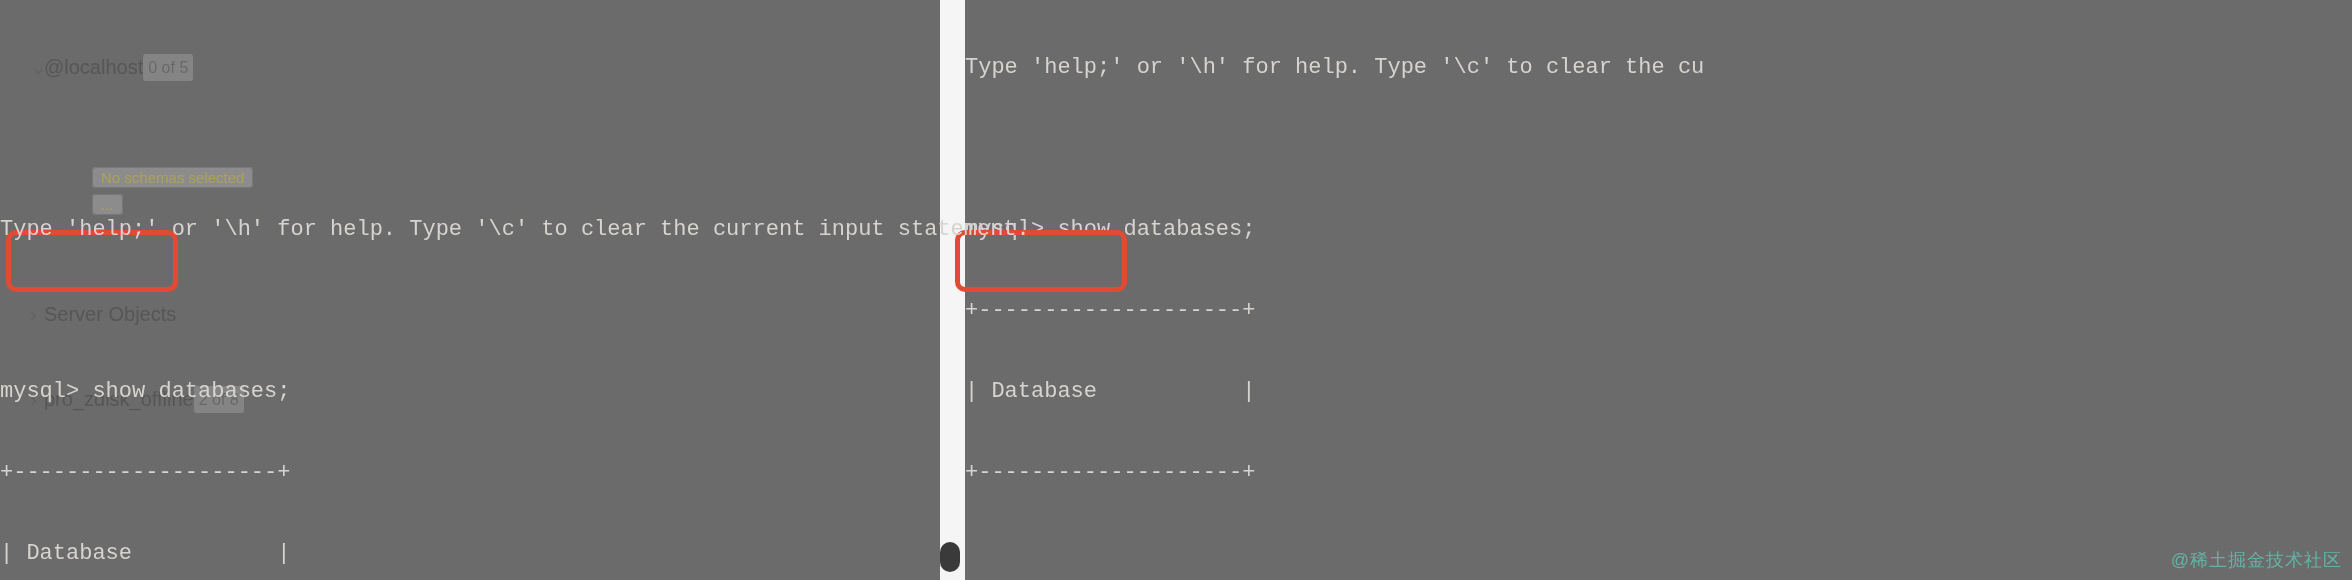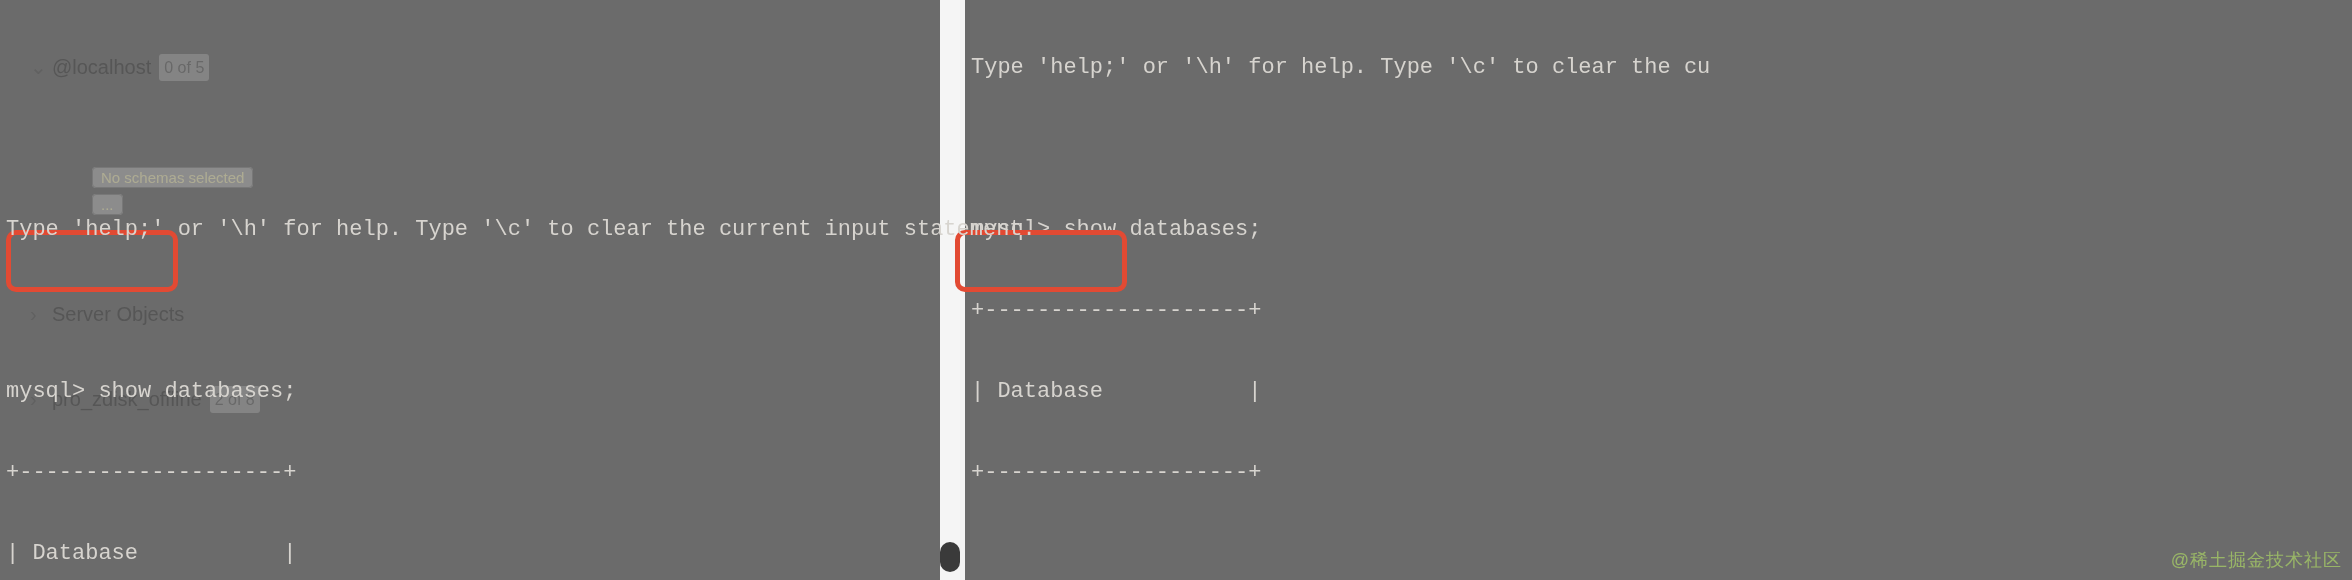--- a/index.html
+++ b/index.html
@@ -36,21 +36,21 @@
   .scroll-thumb {
     position:absolute;
     left: 940px;
     bottom: 8px;
     width: 20px;
     height: 30px;
     border-radius: 10px;
     background:#3a3a3a;
   }
 
-  .term-line { position: relative; padding-left: 6px; }
+  .term-line { position: relative; }
 
   
   .hl {
     position:absolute;
     border: 5px solid #e24a33;
     border-radius: 10px;
     pointer-events:none;
   }
   .hl-left  { left: 6px;  top: 230px; width: 172px; height: 62px; }
   .hl-right { left: 955px; top: 230px; width: 172px; height: 62px; }
@@ -63,50 +63,50 @@
     height: 250px;
     color:#3d3d3d;
     font-family: -apple-system, "Helvetica Neue", Arial, sans-serif;
     font-size: 20px;
     opacity: 0.45;
     z-index: 0;
   }
   .tree .row {
     display:flex;
     align-items:center;
-    gap:8px;
+    gap:0;
     padding: 2px 4px 2px 30px;
     white-space: nowrap;
   }
   .tree .badge {
     font-size: 16px;
     color:#666;
     background: rgba(220,220,220,.5);
     border-radius: 3px;
     padding: 0 5px;
   }
   .tree .chev::before {
     content:"›"; display:inline-block; width:14px; color:#555;
   }
   .tree .chev.open::before { content:"⌄"; }
   .tree .pill {
     border:1px solid #888; border-radius:4px;
-    font-size:15px; padding:1px 8px; color:#fef9c3;
+    font-size:15px; padding:1px 8px; color:#fde047;
     background:rgba(230,230,230,.6);
   }
   .tree-header { font-size:18px; padding-left:62px; color:#555; }
 
   
   .pane-left .term-content { position:relative; z-index:1; }
 
   
   .watermark {
     position:absolute;
     right:10px; bottom:8px;
-    color:#bef264;
+    color:#5eead4;
     font-family: sans-serif;
     font-size: 18px;
     opacity:.55;
     letter-spacing:1px;
   }
 </style>
 </head>
 <body>
 
 <div class="divider"></div>

